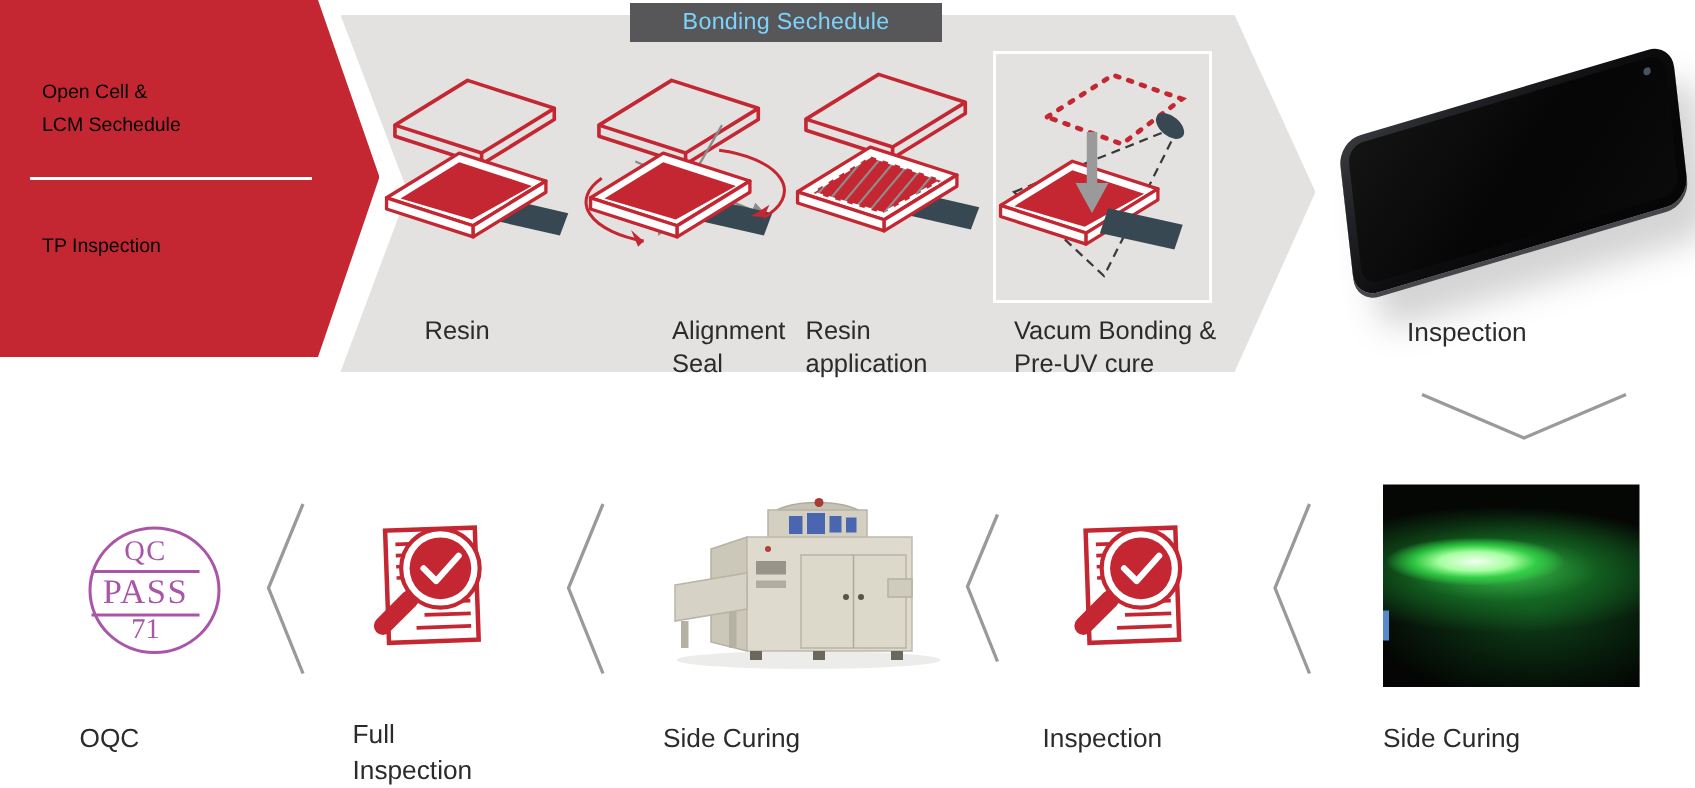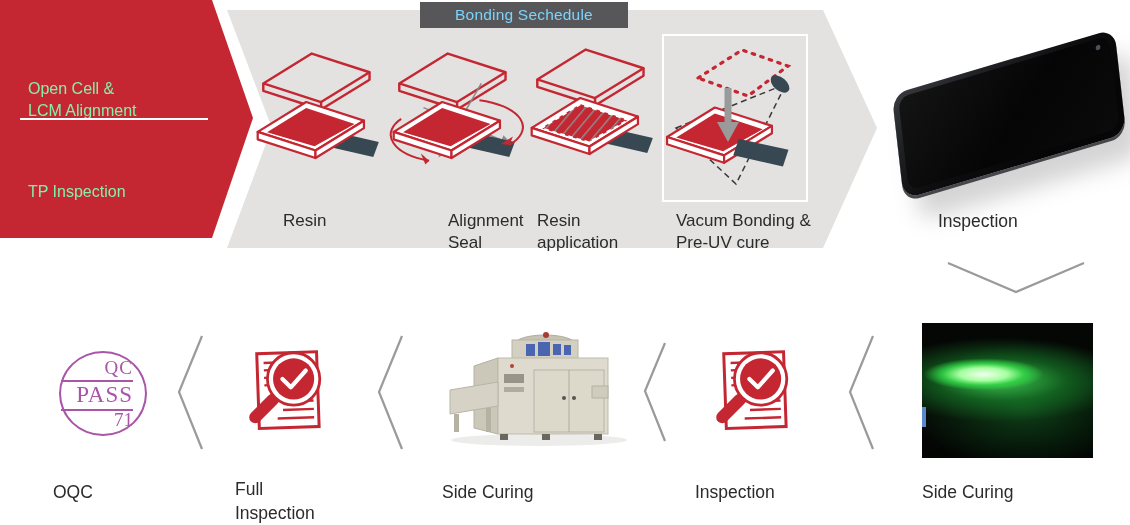--- a/index.html
+++ b/index.html
@@ -14,21 +14,21 @@
   .red-arrow {
     left:0; top:10; width:253px; height:238px; background:#c42731;
     -webkit-clip-path:polygon(0 0,83.8% 0,100% 49.6%,83.8% 100%,0 100%);
     clip-path:polygon(0 0,83.8% 0,100% 49.6%,83.8% 100%,0 100%);
   }
   .gray-arrow {
     left:227px; top:10px; width:650px; height:238px; background:#e3e2e1;
     -webkit-clip-path:polygon(0 0,91.7% 0,100% 49.6%,91.7% 100%,0 100%,6.9% 49.6%);
     clip-path:polygon(0 0,91.7% 0,100% 49.6%,91.7% 100%,0 100%,6.9% 49.6%);
   }
-  .red-arrow-text { color:#86efac; font-size:16px; line-height:22px;margin-top:28px; }
+  .red-arrow-text { color:#000000; font-size:13px; line-height:22px; }
   .red-divider { left:20px; top:118px; width:188px; height:2px; background:#ffffff; }
 
   .banner {
     left:420px; top:2px; width:208px; height:26px; background:#57575a;
     color:#7dd3fc; font-size:15.5px; display:flex; align-items:center;
     justify-content:center; letter-spacing:.2px; z-index:5;
   }
 
   .lbl { font-size:17px; color:#2b2b2b; line-height:22px; }
   .lbl-c { font-size:17.5px; color:#2b2b2b; text-align:left; line-height:24px; }
@@ -47,21 +47,21 @@
     background:linear-gradient(135deg,#141415 0%,#050506 55%,#0b0b0c 100%);
   }
   .tablet-cam { position:absolute; right:16px; top:11px; width:5px; height:5px;
     border-radius:50%; background:#46525e; }
 
   
   .stamp {
     left:59px; top:351px; width:88px; height:85px; border:2.5px solid #a956a8;
     border-radius:50%; color:#a956a8; font-family:"Liberation Serif", serif;
   }
-  .stamp div { position:absolute; left:0; right:12px; text-align:right; }
+  .stamp div { position:absolute; left:0; right:12px; text-align:center; }
   .stamp-qc   { top:4px;  font-size:19px; letter-spacing:1px; }
   .stamp-pass { top:29px; font-size:23px; letter-spacing:1px; }
   .stamp-71   { top:56px; font-size:19px; }
   .stamp-rule { position:absolute; left:-4px; right:-4px; height:2px; background:#a956a8; }
   .stamp-rule.r1 { top:27px; } .stamp-rule.r2 { top:56px; }
 
   
   .green-photo {
     left:922px; top:323px; width:171px; height:135px; background-color:#050705;
     background-image:
@@ -73,21 +73,21 @@
   .blue-sliver { position:absolute; left:0; top:62%; width:4px; height:20px; background:#5a88cc; }
 </style>
 </head>
 <body>
 
 <div id="stage">
 
   <div class="abs red-arrow">
     <div class="abs red-arrow-text" style="left:28px; top:50px;">
       <div>Open Cell &amp;</div>
-      <div>LCM Alignment</div>
+      <div>LCM Sechedule</div>
     </div>
     <div class="abs red-divider"></div>
     <div class="abs red-arrow-text" style="left:28px; top:153px;">TP Inspection</div>
   </div>
 
   <div class="abs gray-arrow"></div>
 
   <div class="abs banner">Bonding Sechedule</div>
 
   <div class="abs" style="left:252px; top:48px;">

